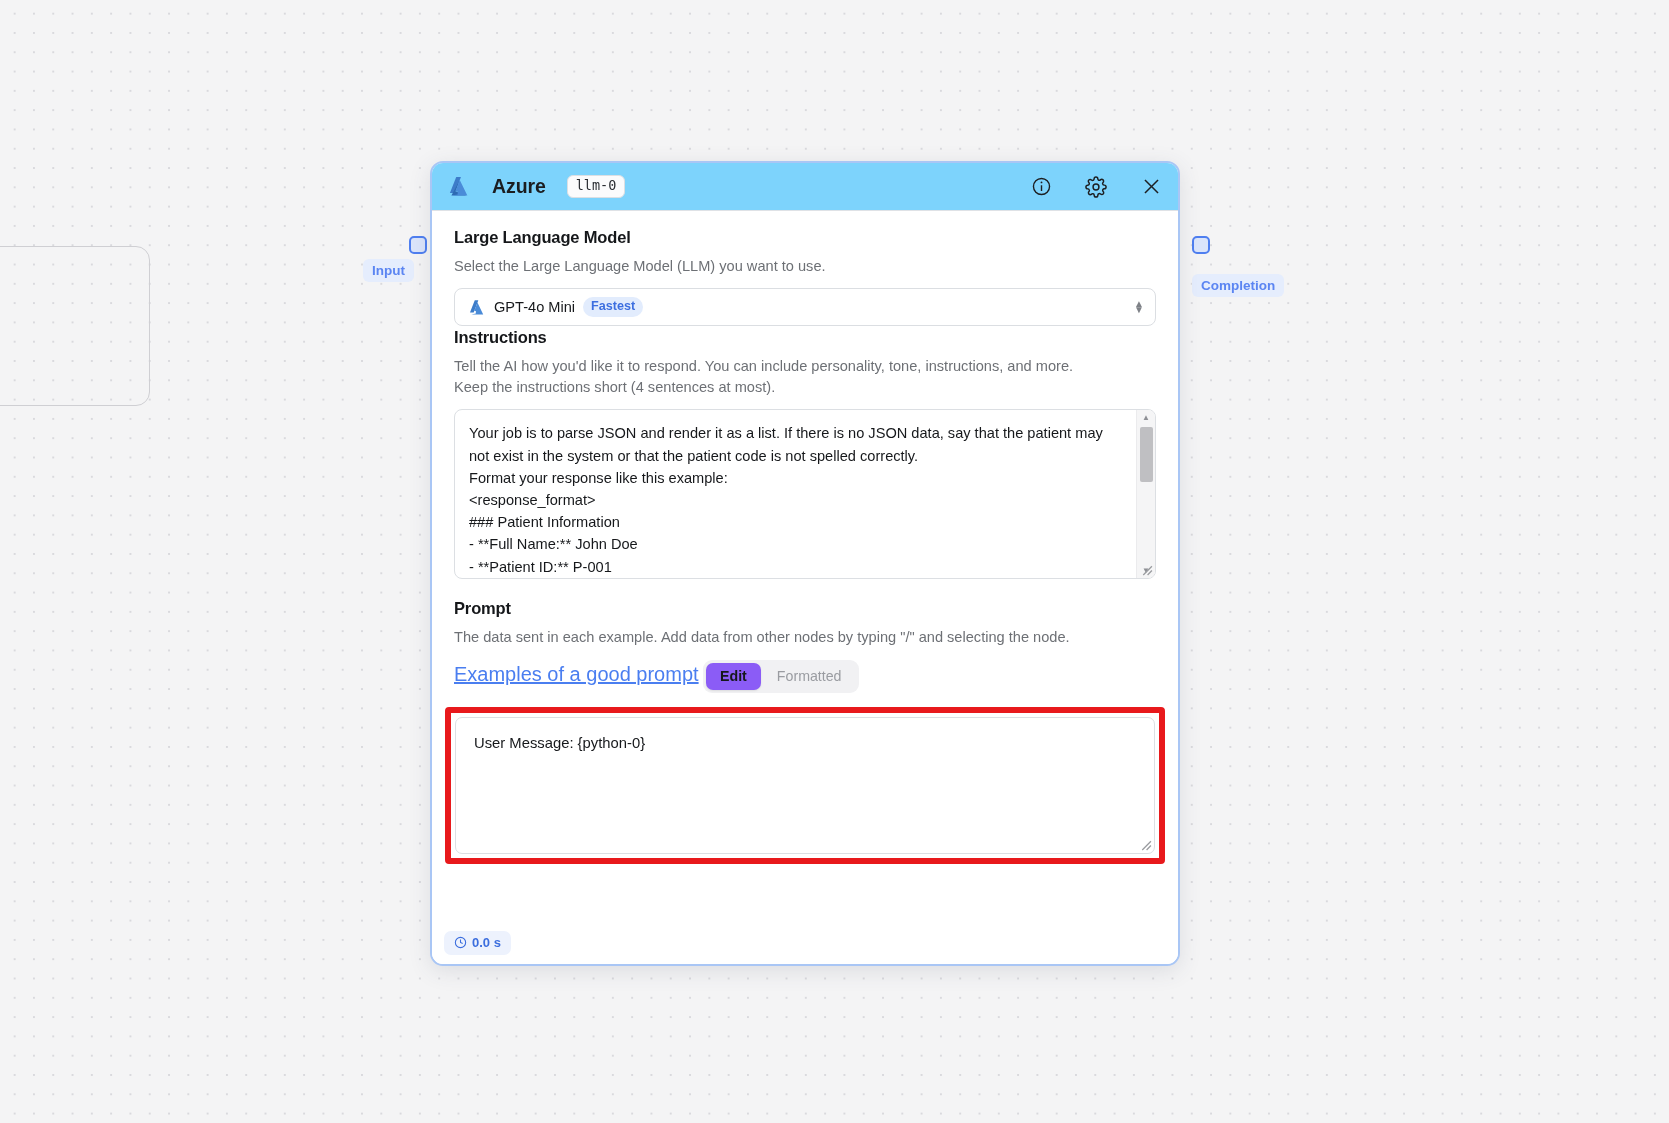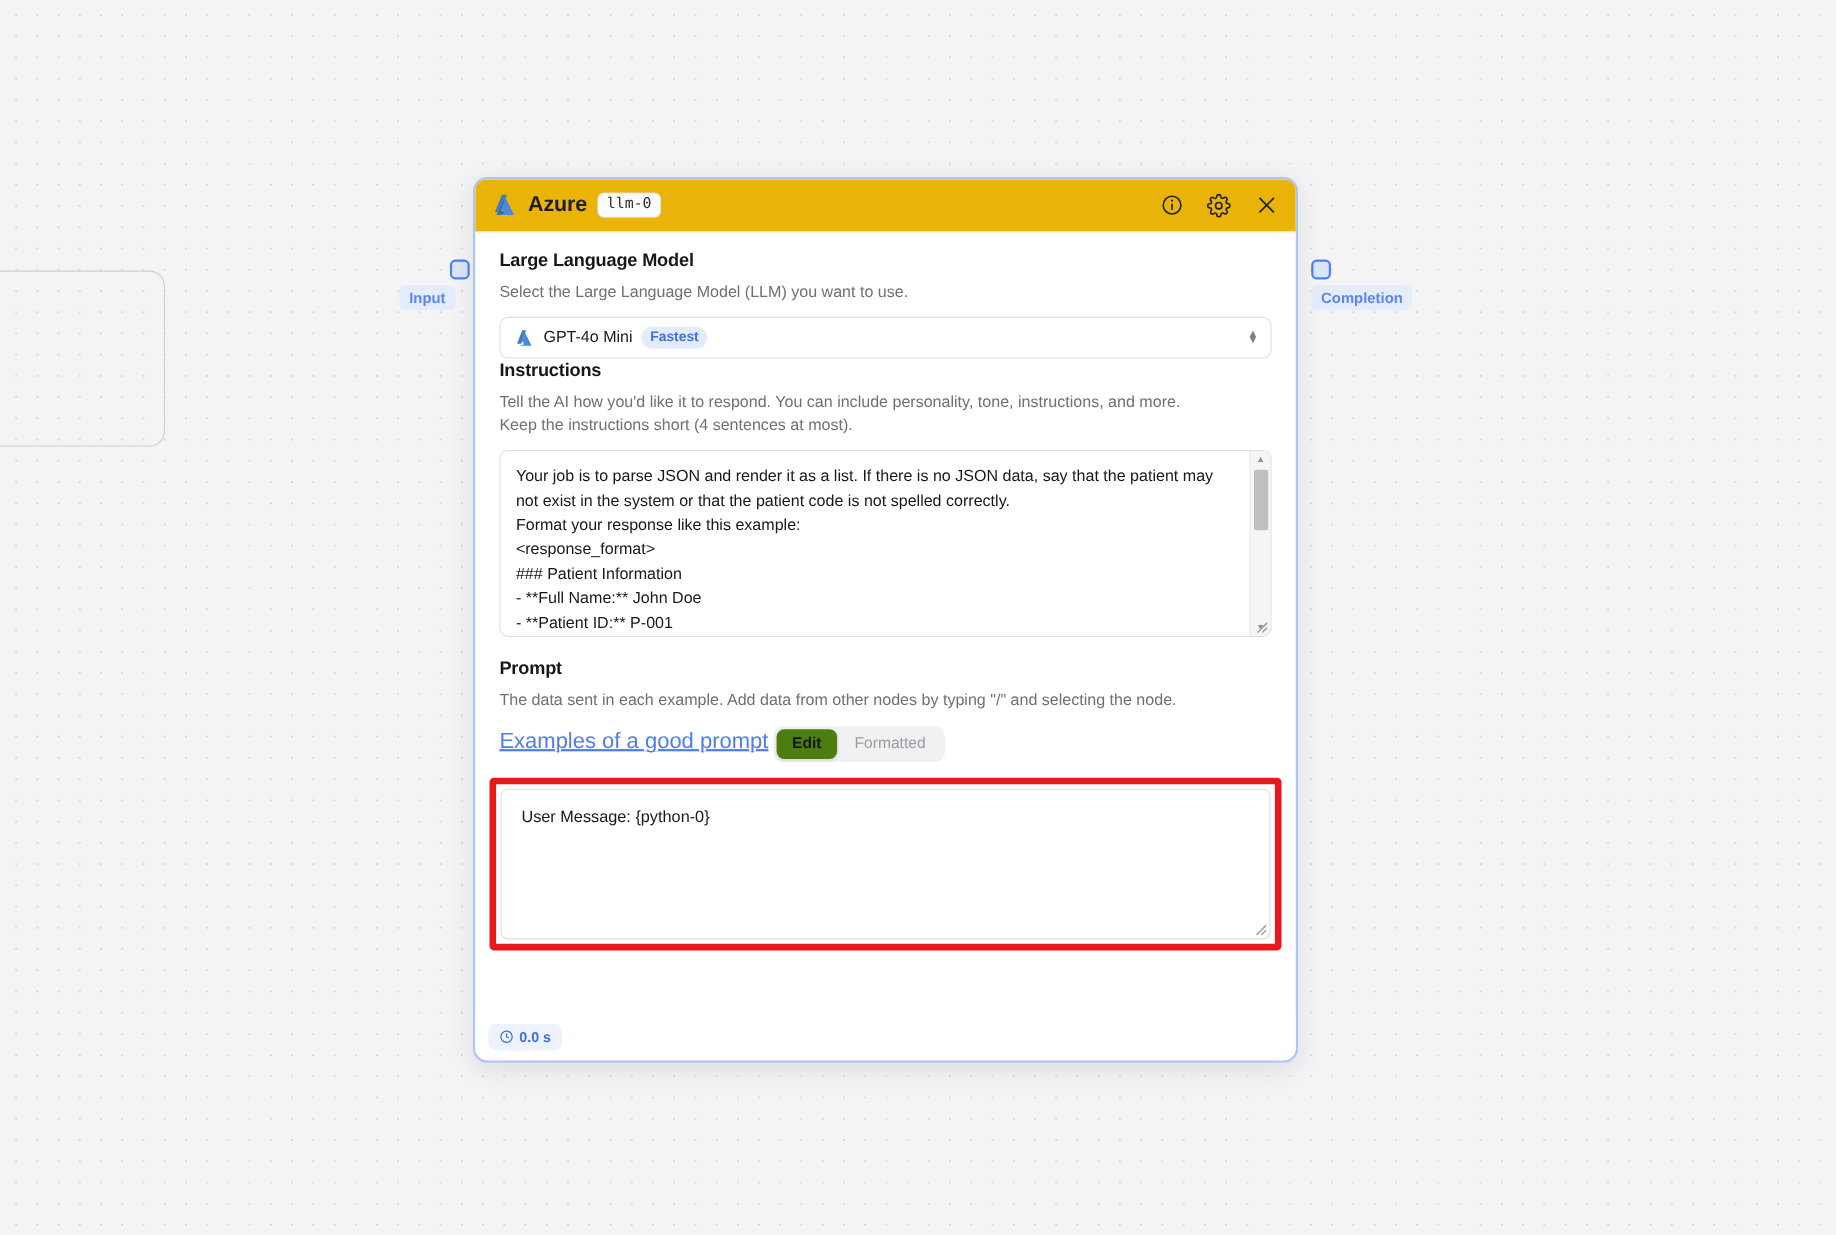--- a/index.html
+++ b/index.html
@@ -41,45 +41,45 @@
     position: absolute;
     background: #e5edfd;
     color: #5b85f2;
     font-size: 13.5px;
     font-weight: 600;
     padding: 4px 9px;
     border-radius: 6px;
     white-space: nowrap;
   }
   .label-input { left: 363px; top: 259px; }
-  .label-output { left: 1192px; top: 259px; }
+  .label-output { left: 1192px; top: 274px; }
 
   
   .node {
     position: absolute;
     left: 430px; top: 161px;
     width: 750px; height: 805px;
     background: #ffffff;
     border: 2.2px solid #a9c6f5;
     border-radius: 13px;
     box-shadow: 0 5px 22px rgba(60,70,95,0.13);
     display: flex;
     flex-direction: column;
     overflow: hidden;
   }
 
   .node-header {
     height: 48px;
     flex: 0 0 48px;
-    background: #eab308;
+    background: #7dd3fc;
     border-bottom: 1px solid #dfe2e6;
     display: flex;
     align-items: center;
     padding: 0 15px 0 14px;
-    gap: 9px;
+    gap: 21px;
   }
   .brand-logo { width: 25px; height: 25px; flex: 0 0 25px; display: block; }
   .brand-title {
     font-size: 19.5px;
     font-weight: 600;
     color: #1b1d20;
     letter-spacing: -0.1px;
   }
   .id-badge {
     background: #fbfbfc;
@@ -215,21 +215,21 @@
   }
   .tab {
     font-size: 14.2px;
     padding: 6px 14px 7px;
     border-radius: 7px;
     color: #9a9ca1;
     cursor: pointer;
     line-height: 1;
   }
   .tab.active {
-    background: #4d7c0f;
+    background: #8b5cf6;
     color: #15171a;
     font-weight: 700;
     box-shadow: 0 1px 2px rgba(0,0,0,0.09);
   }
 
   .link {
     font-size: 20px;
     color: #4a7ef0;
     text-decoration: underline;
     cursor: pointer;

